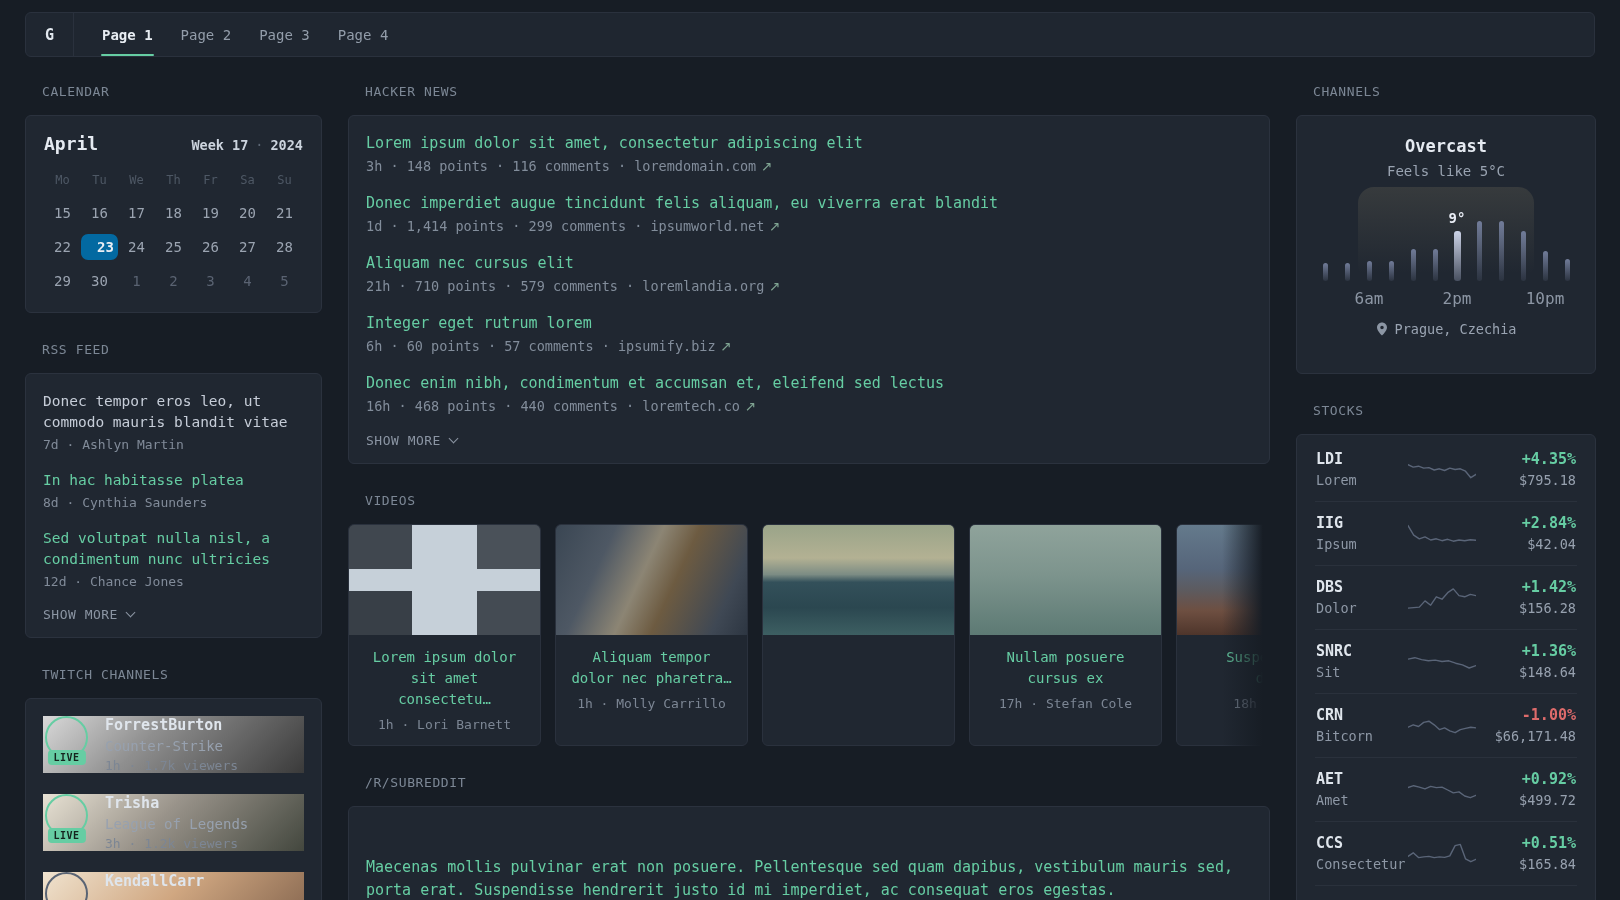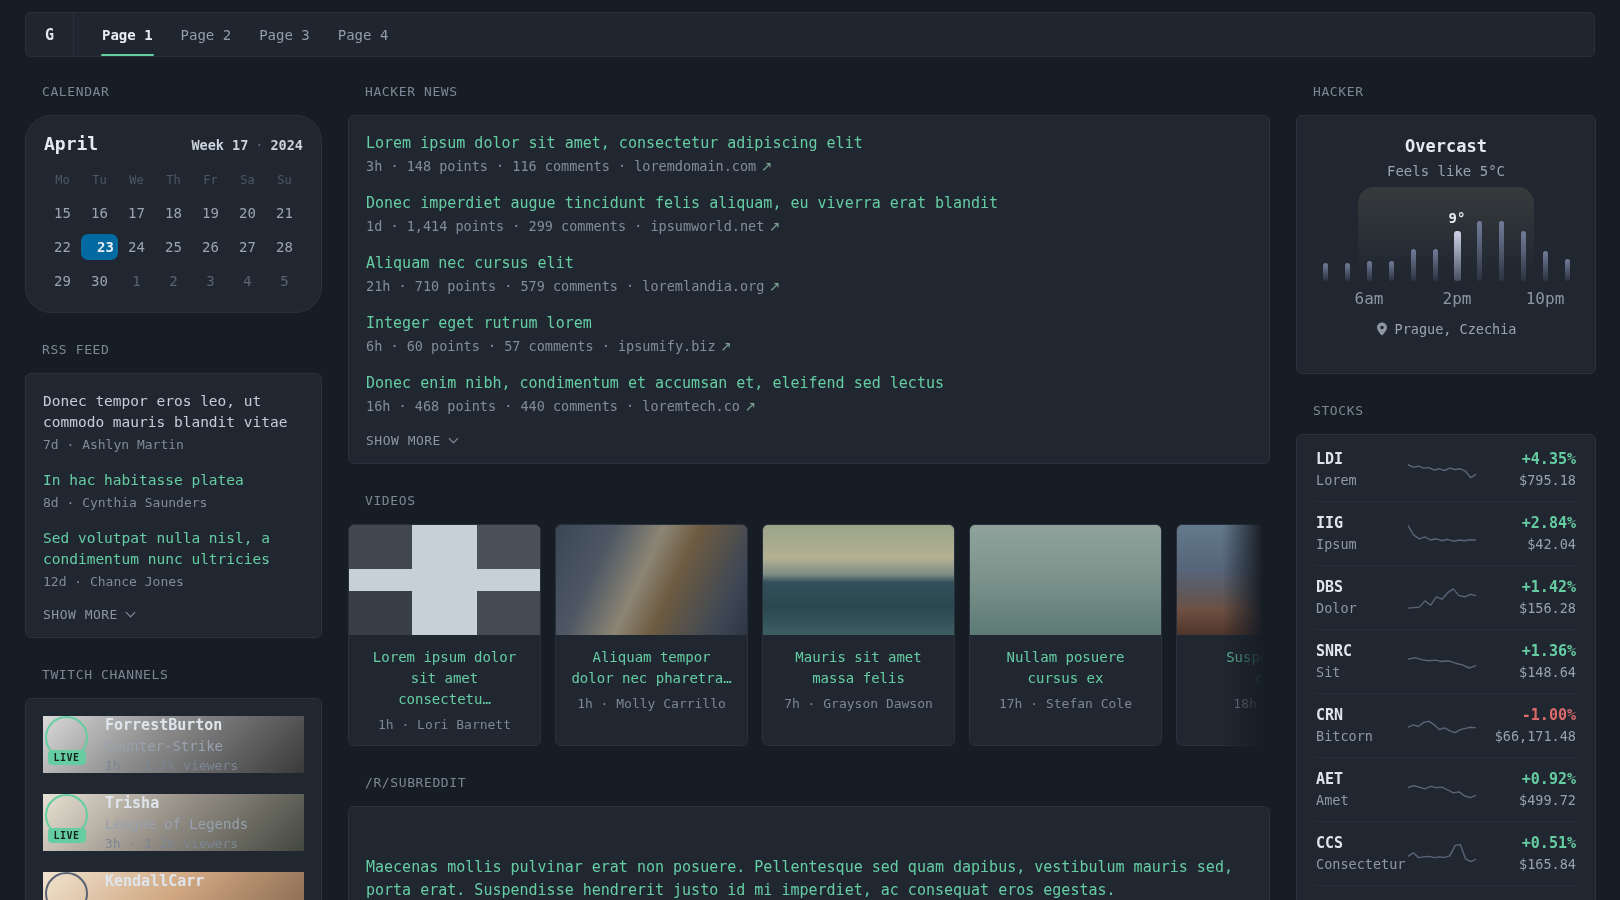--- a/index.html
+++ b/index.html
@@ -25,21 +25,21 @@
          height:2px; background:#66cda3; border-radius:1px; }
 
   
   .layout { position:absolute; top:57px; left:25px; display:flex; gap:26px; align-items:flex-start; }
   .col-left { width:297px; } .col-mid { width:922px; } .col-right { width:300px; }
   .wlabel { margin:29px 0 16px; padding-left:17px; font-size:13px; letter-spacing:.6px;
             color:#7c8795; }
   .layout .wlabel:first-child { margin-top:27px; }
 
   
-  .cal { padding:17px 18px 18px;border-radius:26px; }
+  .cal { padding:17px 18px 18px; }
   .cal-head { display:flex; justify-content:space-between; align-items:baseline; margin-bottom:19px; }
   .cal-month { font-size:18px; font-weight:bold; color:#e5eaf1; }
   .cal-week { font-size:13.5px; font-weight:bold; color:#ccd4de; }
   .cal-week .dot { color:#5c6674; margin:0 7px; font-weight:normal; }
   .cal-grid { display:grid; grid-template-columns:repeat(7,1fr); text-align:center; }
   .weekdays { margin-bottom:13px; }
   .wd { font-size:12px; color:#4e5865; }
   .days { row-gap:8px; }
   .day { font-size:14px; color:#9ba4b1; height:26px; line-height:26px; border-radius:7px; }
   .day.selected { background:#0369a1; color:#e9eef4; font-weight:bold;padding-left:12px; }
@@ -330,24 +330,20 @@
         </div>
         <div class="vid-card">
           <div class="thumb thumb-camera"></div>
           <div class="vid-body">
             <div class="vid-title">Aliquam tempor dolor nec pharetra…</div>
             <div class="vid-meta">1h · Molly Carrillo</div>
           </div>
         </div>
         <div class="vid-card">
           <div class="thumb thumb-sea"></div>
-          <div class="vid-body">
-            <div class="vid-title">Mauris sit amet massa felis</div>
-            <div class="vid-meta">7h · Grayson Dawson</div>
-          </div>
         </div>
         <div class="vid-card">
           <div class="thumb thumb-canoe"></div>
           <div class="vid-body">
             <div class="vid-title">Nullam posuere cursus ex</div>
             <div class="vid-meta">17h · Stefan Cole</div>
           </div>
         </div>
         <div class="vid-card">
           <div class="thumb thumb-mist"></div>
@@ -369,21 +365,21 @@
             <div class="sub-meta">
               <span>19h · 9,932 points · 1,090 comments ·</span>
               <a class="domain"><span>loremnet.xyz</span><span class="arr">↗</span></a>
             </div>
           </div>
         </div>
     </section>
   </div>
 
   <div class="col-right">
-    <div class="wlabel">HACKER</div>
+    <div class="wlabel">CHANNELS</div>
     <section class="card weather">
       <div class="w-cond">Overcast</div>
       <div class="w-feels">Feels like 5°C</div>
       <div class="w-chart">
         <div class="daylight"></div>
         <div style="display:flex; width:100%; height:100%; align-items:flex-end;">
 
         <div class="bcol">
               <div class="wbar" style="height: 18px;">
                 <span class="temp"></span>

